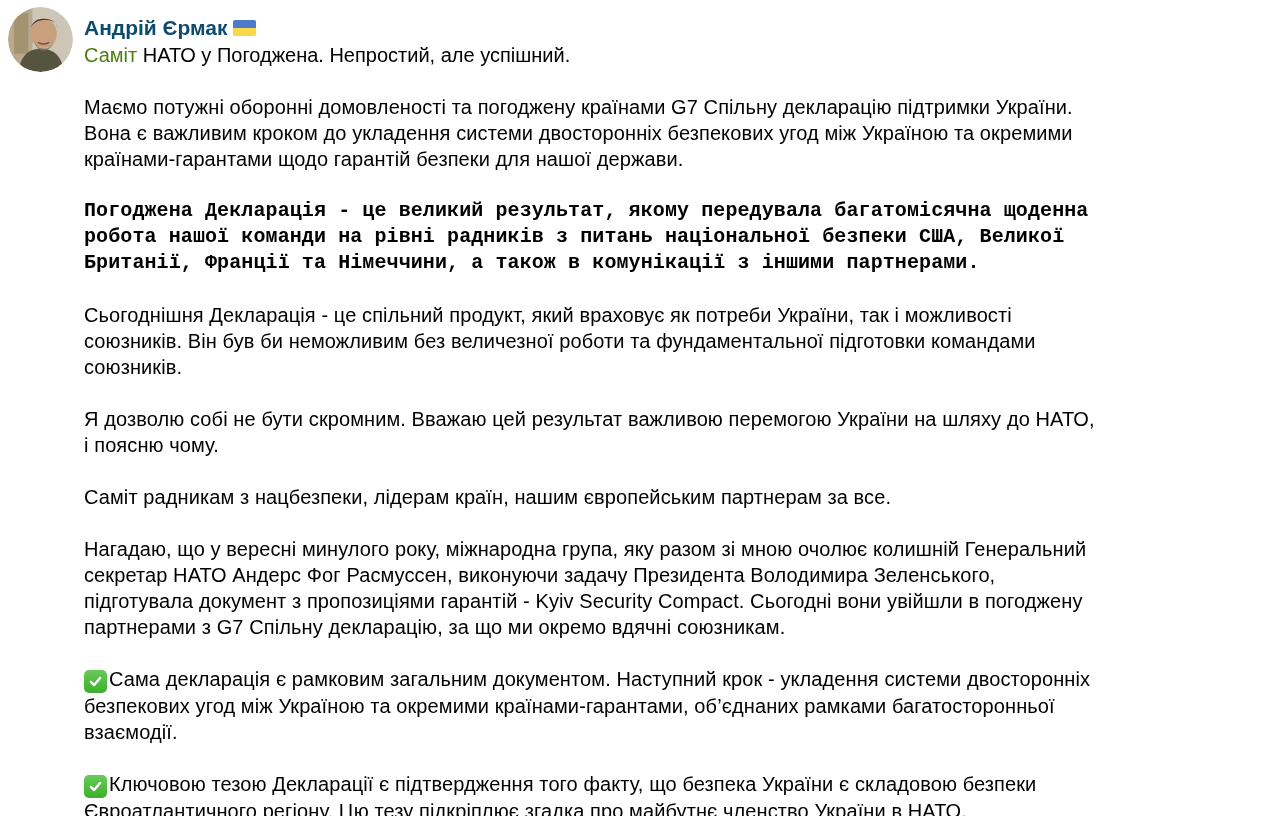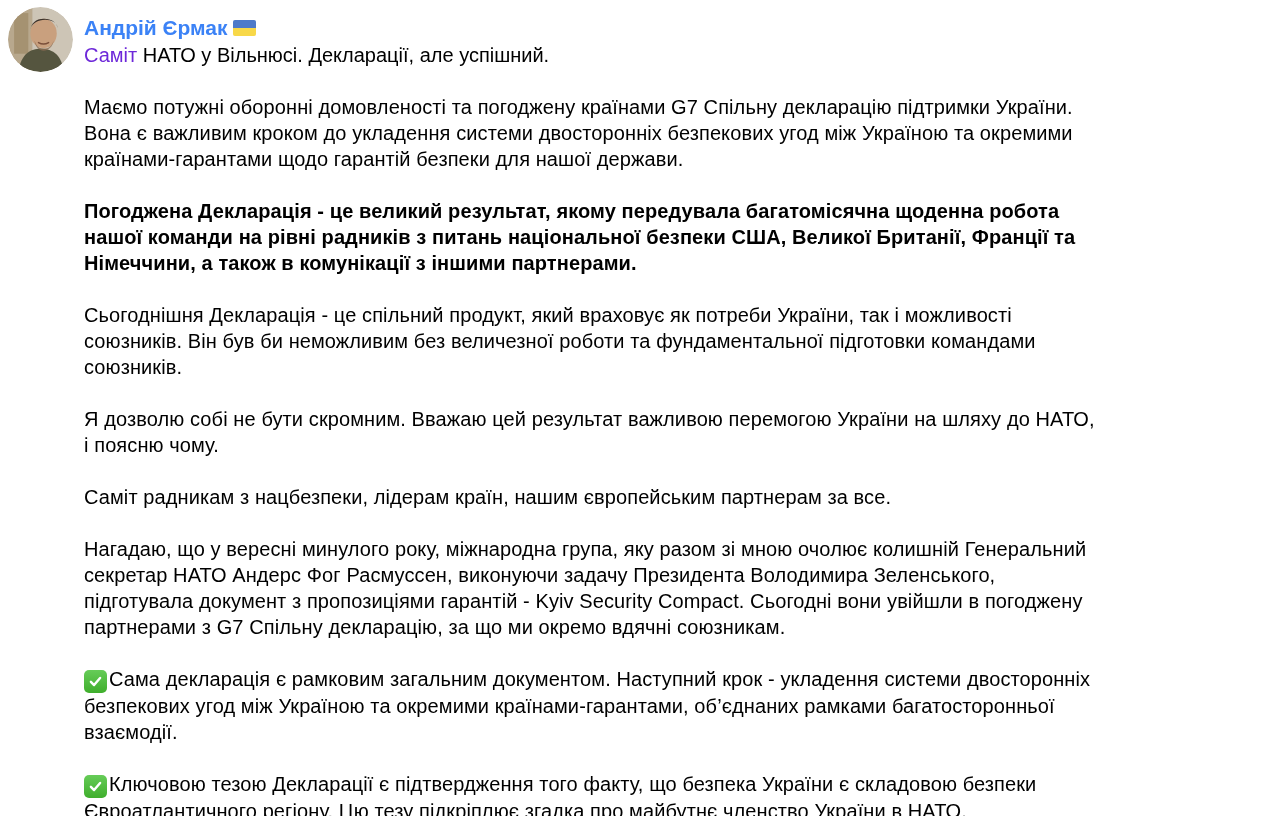--- a/index.html
+++ b/index.html
@@ -30,52 +30,52 @@
     padding-top: 7px;
     width: 1022px;
   }
   .author-line {
     font-size: 21px;
     line-height: 28px;
     font-weight: 600;
     white-space: nowrap;
   }
   .author {
-    color: #3b82f6;
+    color: #0c4a6e;
     cursor: pointer;
   }
   .flag-icon {
     display: inline-block;
     width: 23px;
     height: 16px;
     border-radius: 2px;
     overflow: hidden;
     vertical-align: -1px;
     margin-left: 5px;
     box-shadow: 0 0 0 1px rgba(0,0,0,0.06) inset;
   }
   .flag-top  { height: 8px; background: #4e7ac9; }
   .flag-bot  { height: 8px; background: #f8d848; }
   .headline {
     font-size: 20px;
     line-height: 26px;
     color: #000000;
   }
   .headline .link {
-    color: #6d28d9;
+    color: #4d7c0f;
     cursor: pointer;
   }
   p.body-par {
     margin: 26px 8px 0 0;
     font-size: 20px;
     line-height: 26px;
     color: #000000;
     letter-spacing: 0.1px;
   }
-  p.body-par.bold { font-weight: 700; }
+  p.body-par.bold { font-weight: 700; font-family: Liberation Mono, monospace; }
   .check-icon {
     display: inline-flex;
     align-items: center;
     justify-content: center;
     width: 23px;
     height: 23px;
     border-radius: 5px;
     background: linear-gradient(180deg, #66cc58 0%, #3fae2c 100%);
     vertical-align: -4px;
     margin-right: 2px;
@@ -108,21 +108,21 @@
   </div>
 
   <div class="content">
 
     <div class="author-line">
       <span class="author">Андрій Єрмак</span><span class="flag-icon"><span class="flag-top" style="display:block"></span><span class="flag-bot" style="display:block"></span></span>
     </div>
 
     <div class="headline">
       <span class="link">Саміт</span>
-      <span>НАТО у Вільнюсі. Декларації, але успішний.</span>
+      <span>НАТО у Погоджена. Непростий, але успішний.</span>
     </div>
 
     <p class="body-par"><span>Маємо потужні оборонні домовленості та погоджену країнами G7 Спільну декларацію підтримки України. Вона є важливим кроком до укладення системи двосторонніх безпекових угод між Україною та окремими країнами-гарантами щодо гарантій безпеки для нашої держави.</span></p>
 
     <p class="body-par bold"><span>Погоджена Декларація - це великий результат, якому передувала багатомісячна щоденна робота нашої команди на рівні радників з питань національної безпеки США, Великої Британії, Франції та Німеччини, а також в комунікації з іншими партнерами.</span></p>
 
     <p class="body-par"><span>Сьогоднішня Декларація - це спільний продукт, який враховує як потреби України, так і можливості союзників. Він був би неможливим без величезної роботи та фундаментальної підготовки командами союзників.</span></p>
 
     <p class="body-par"><span>Я дозволю собі не бути скромним. Вважаю цей результат важливою перемогою України на шляху до НАТО, і поясню чому.</span></p>
 

